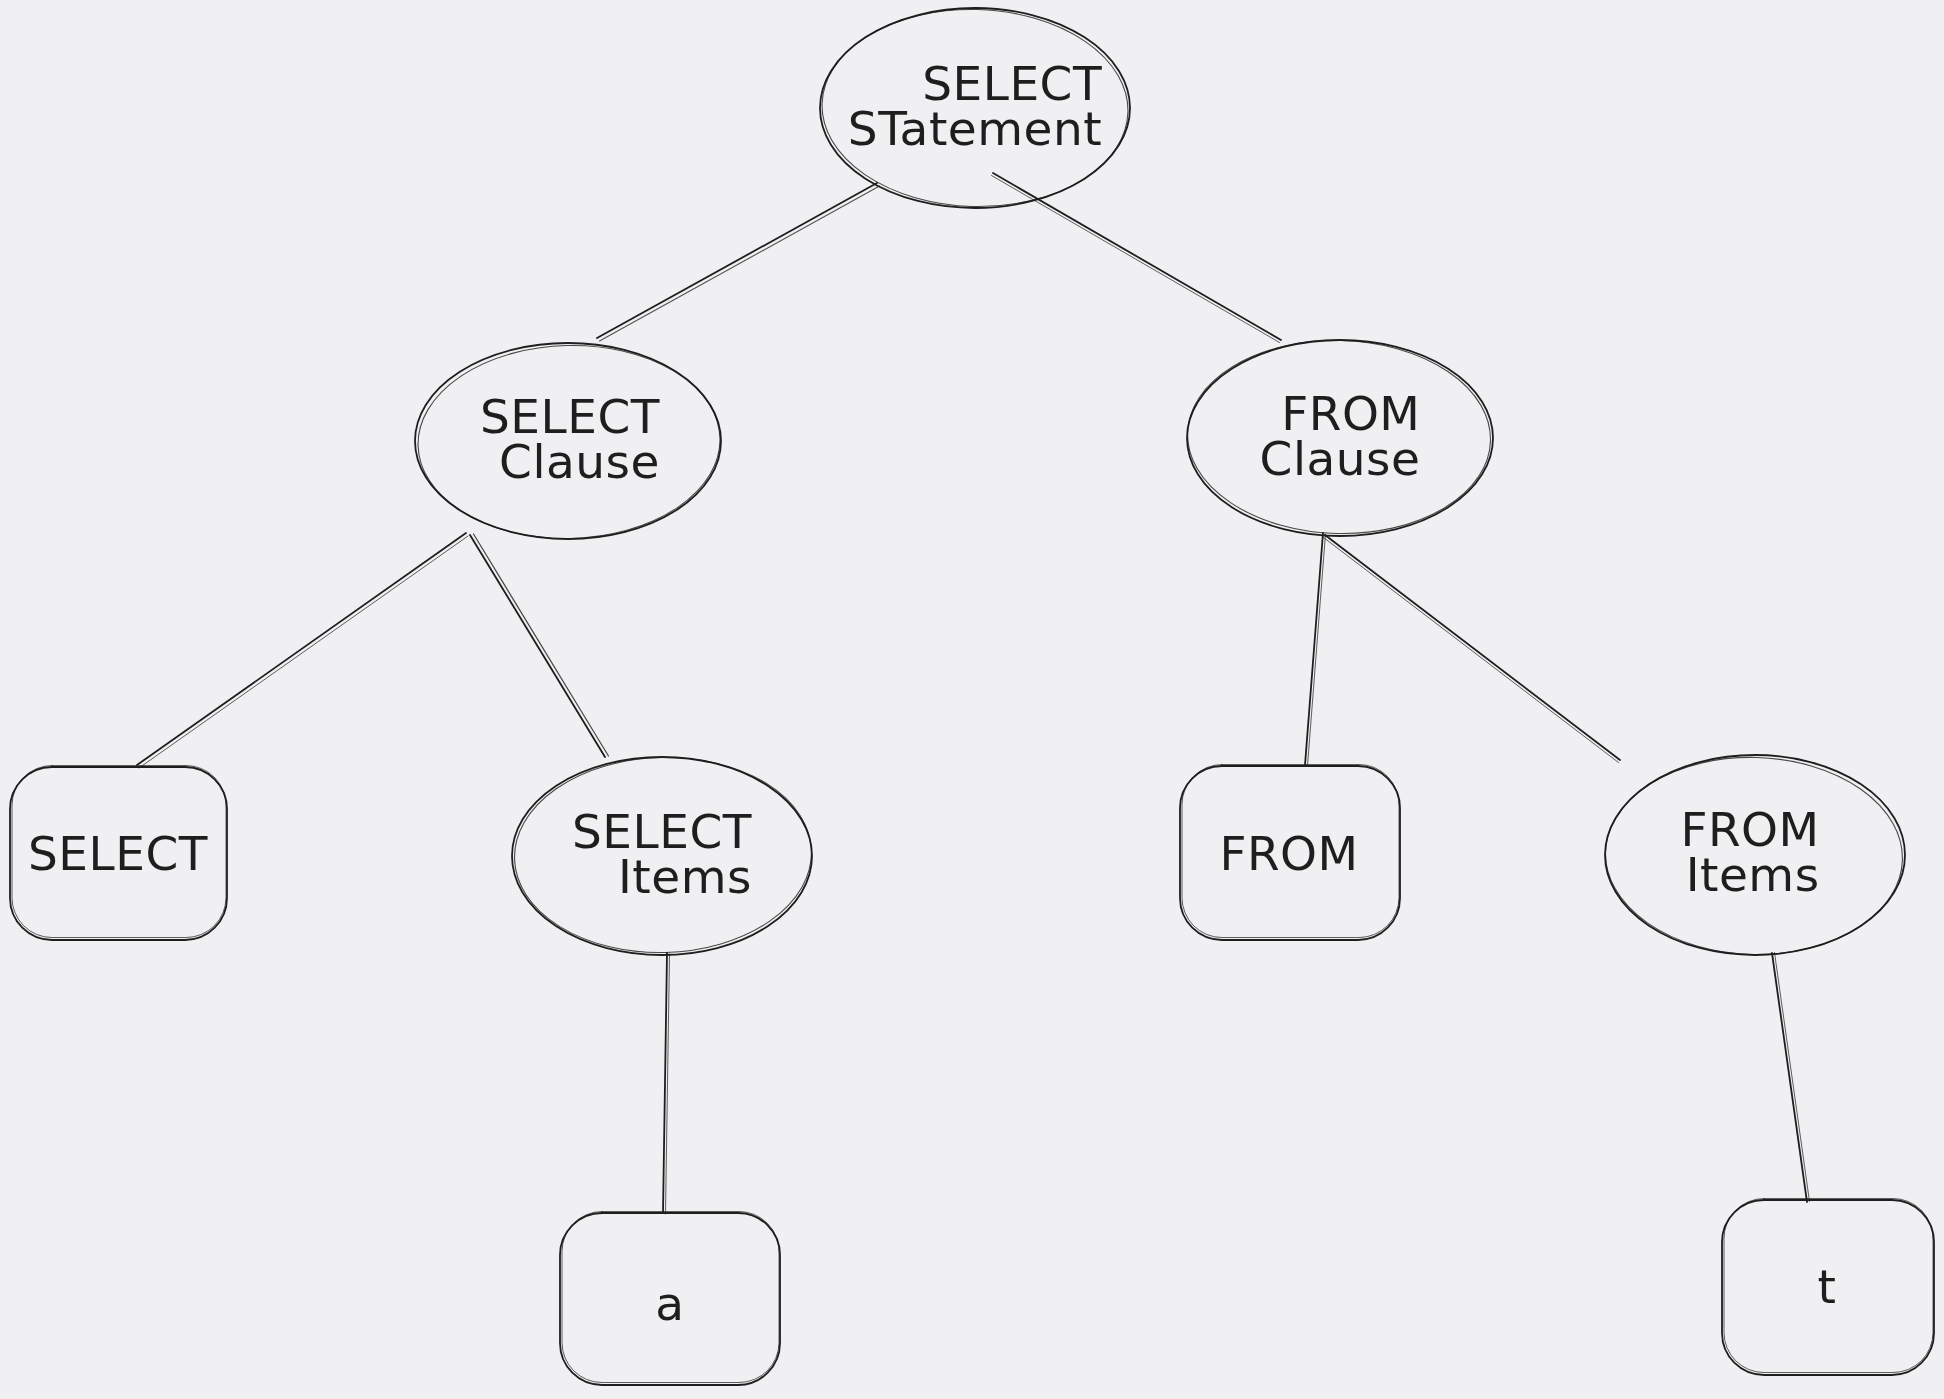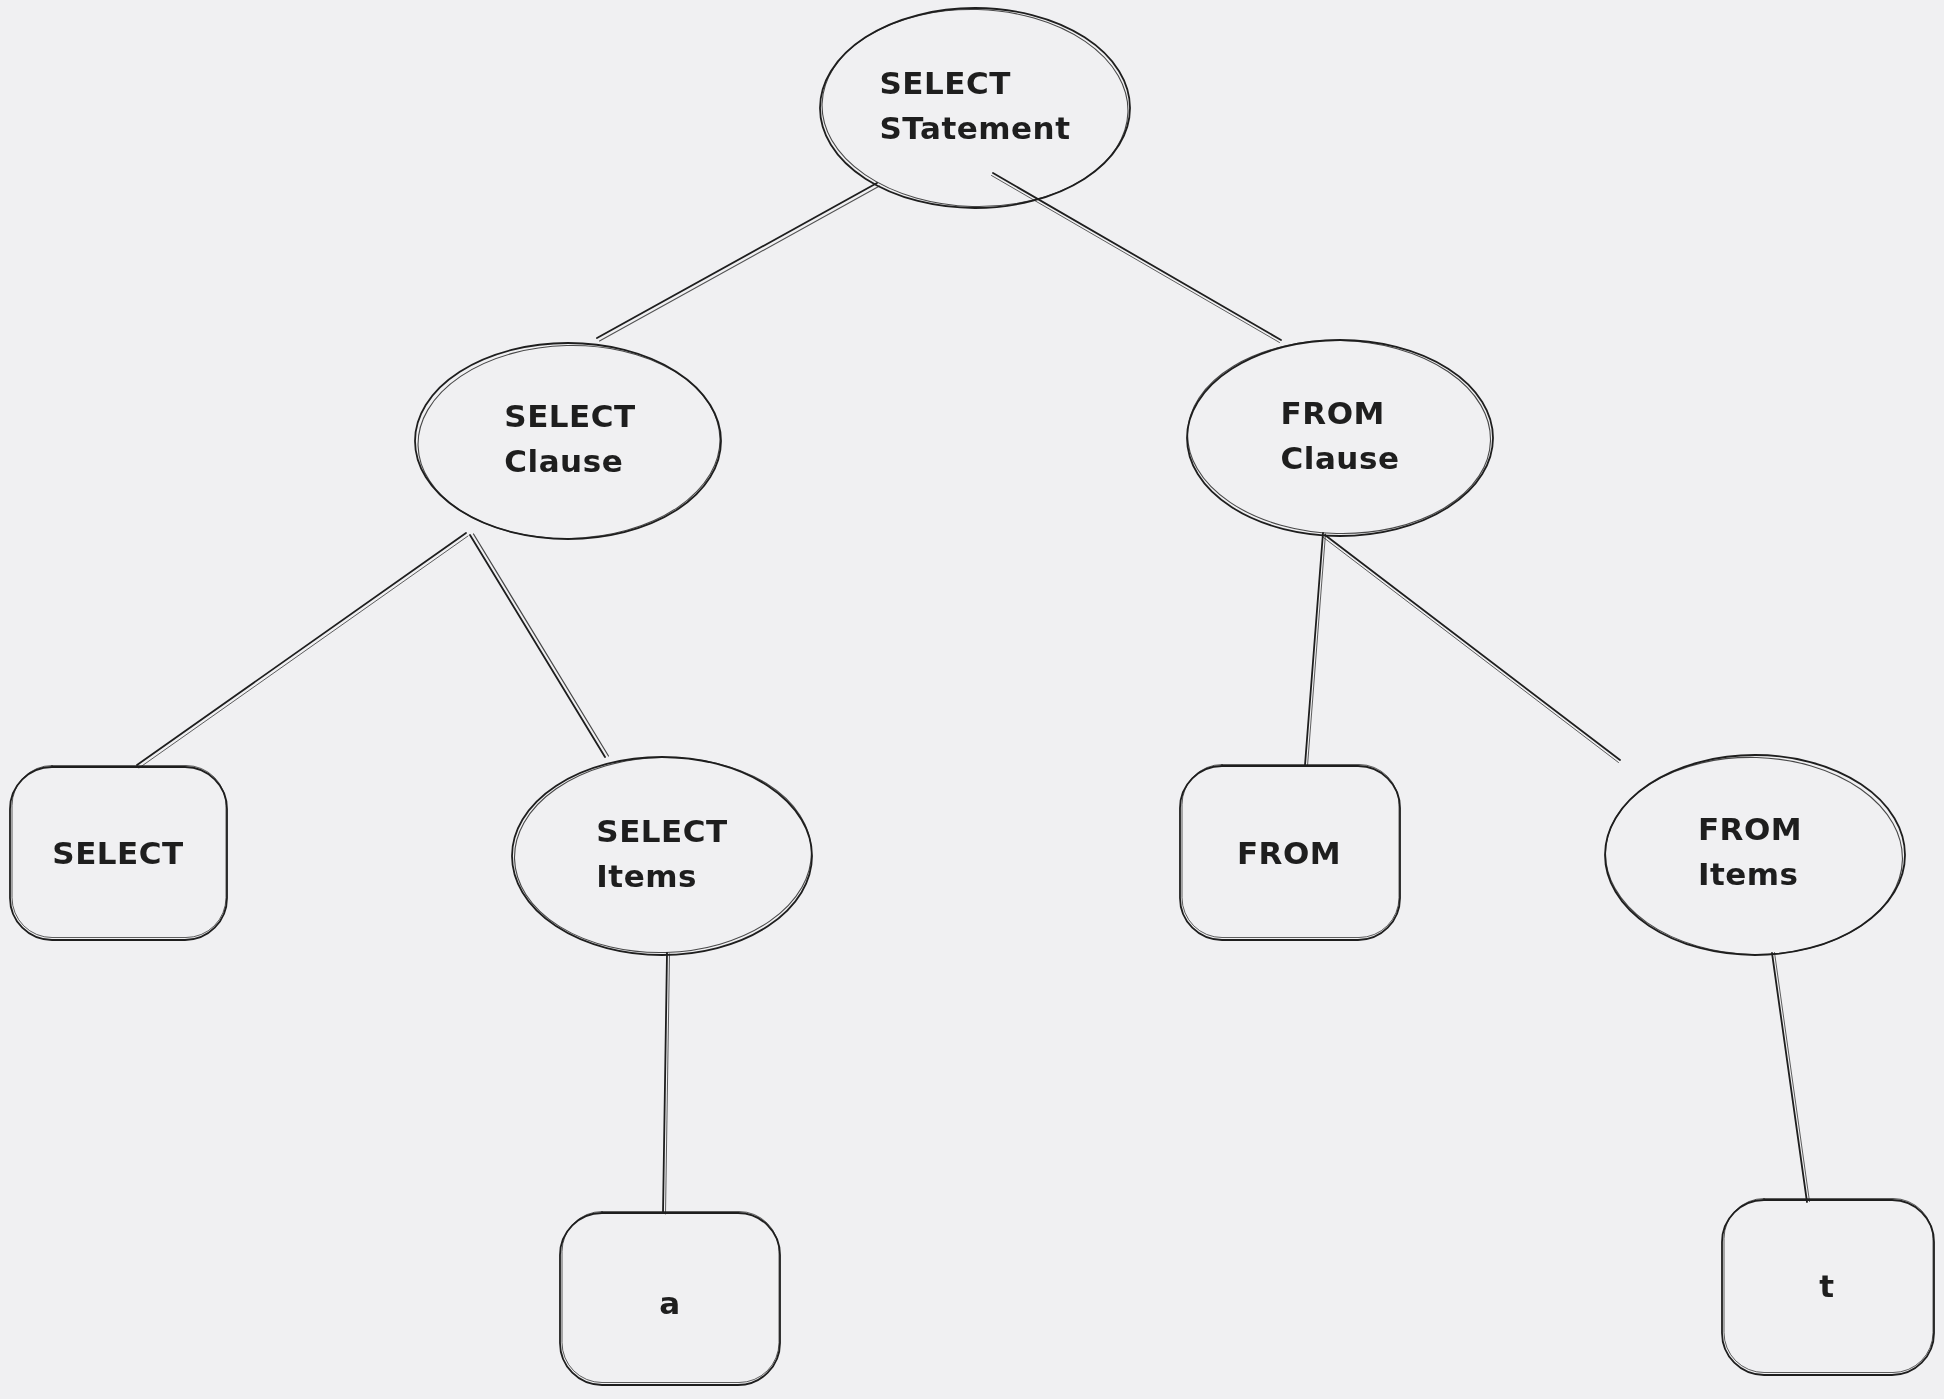--- a/index.html
+++ b/index.html
@@ -18,25 +18,25 @@
     height: 1399px;
   }
   .stage svg {
     position: absolute;
     left: 0;
     top: 0;
   }
   .node-label {
     position: absolute;
     transform: translate(-50%, -50%);
-    text-align: left;
+    text-align: right;
     white-space: pre-line;
-    font-size: 31px;
+    font-size: 47px;
     line-height: 45px;
-    font-weight: 700;
+    font-weight: 400;
     letter-spacing: 0.5px;
     user-select: none;
   }
 </style>
 </head>
 <body>
 
 <div class="stage" style="background: rgb(240, 240, 242);">
 
   <svg width="1944" height="1399" viewBox="0 0 1944 1399">

